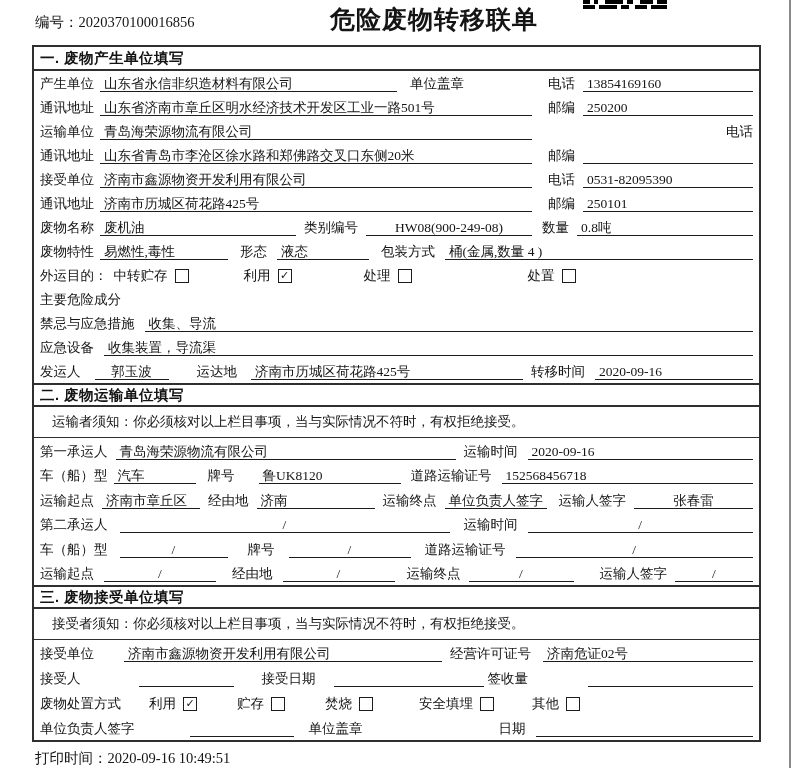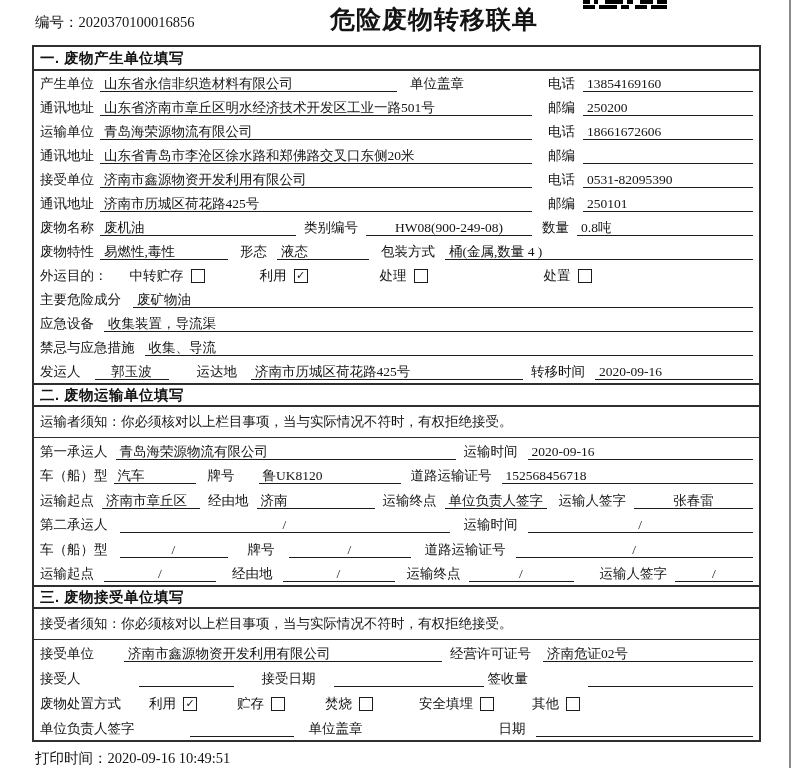--- a/index.html
+++ b/index.html
@@ -29,21 +29,21 @@
     border:2px solid #2f2f2f; background:#fff; box-sizing:border-box;
   }
   .sec-title {
     height:24px; display:flex; align-items:center; padding-left:6px;
     font-weight:bold; font-size:14.5px; letter-spacing:0.5px;
     font-family:"Liberation Sans","DejaVu Sans",sans-serif;
     border-bottom:2px solid #2f2f2f; box-sizing:border-box;
   }
   .sec-title.mid { border-top:2px solid #2f2f2f; }
   .notice {
-    height:31px; display:flex; align-items:center; padding-left:6px;
+    height:31px; display:flex; align-items:center; padding-left:18px;
     font-size:13.5px; border-bottom:1.5px solid #2f2f2f; box-sizing:border-box;text-align:right;
   }
   .row {
     display:flex; align-items:flex-end; height:24px; padding:0 6px 3px 6px;
     font-size:13.5px; line-height:17px; box-sizing:border-box; white-space:nowrap;
   }
   .sec2 .row { height:24.5px; }
   .sec3 .row { height:25px; }
   .lbl { flex:0 0 auto; }
   .u {
@@ -92,21 +92,20 @@
         <span class="lbl">通讯地址</span>
         <span class="u" style="width:432px;margin-left:6px;">山东省济南市章丘区明水经济技术开发区工业一路501号</span>
         <span class="lbl" style="margin-left:auto;">邮编</span>
         <span class="u" style="width:170px;margin-left:8px;">250200</span>
       </div>
 
       <div class="row">
         <span class="lbl">运输单位</span>
         <span class="u" style="width:432px;margin-left:6px;">青岛海荣源物流有限公司</span>
         <span class="lbl" style="margin-left:auto;">电话</span>
-        <span class="u" style="width:170px;margin-left:8px;">18661672606</span>
       </div>
 
       <div class="row">
         <span class="lbl">通讯地址</span>
         <span class="u" style="width:432px;margin-left:6px;">山东省青岛市李沧区徐水路和郑佛路交叉口东侧20米</span>
         <span class="lbl" style="margin-left:auto;">邮编</span>
         <span class="u" style="width:170px;margin-left:8px;"></span>
       </div>
 
       <div class="row">
@@ -136,43 +135,42 @@
         <span class="lbl">废物特性</span>
         <span class="u" style="width:128px;margin-left:6px;">易燃性,毒性</span>
         <span class="lbl" style="margin-left:12px;">形态</span>
         <span class="u" style="width:92px;margin-left:10px;">液态</span>
         <span class="lbl" style="margin-left:12px;">包装方式</span>
         <span class="u f" style="margin-left:10px;margin-top:30px;">桶(金属,数量 4 )</span>
       </div>
 
       <div class="row">
         <span class="lbl">外运目的：</span>
-        <span class="lbl" style="margin-left:22px;">中转贮存</span>
+        <span class="lbl" style="margin-left:6px;">中转贮存</span>
         <span class="cb"></span>
         <span class="lbl" style="margin-left:55px;">利用</span>
         <span class="cb">✓</span>
         <span class="lbl" style="margin-left:72px;">处理</span>
         <span class="cb"></span>
         <span class="lbl" style="margin-left:116px;">处置</span>
         <span class="cb"></span>
       </div>
 
       <div class="row">
         <span class="lbl">主要危险成分</span>
-        <span class="u f" style="margin-left:12px;">废矿物油</span>
+      </div>
+
+      <div class="row">
+        <span class="lbl">禁忌与应急措施</span>
+        <span class="u f" style="margin-left:10px;">收集、导流</span>
       </div>
 
       <div class="row">
         <span class="lbl">应急设备</span>
         <span class="u f" style="margin-left:10px;">收集装置，导流渠</span>
-      </div>
-
-      <div class="row">
-        <span class="lbl">禁忌与应急措施</span>
-        <span class="u f" style="margin-left:10px;">收集、导流</span>
       </div>
 
       <div class="row">
         <span class="lbl">发运人</span>
         <span class="u c" style="width:74px;margin-left:14px;">郭玉波</span>
         <span class="lbl" style="margin-left:28px;">运达地</span>
         <span class="u" style="width:272px;margin-left:14px;">济南市历城区荷花路425号</span>
         <span class="lbl" style="margin-left:8px;">转移时间</span>
         <span class="u f" style="margin-left:10px;">2020-09-16</span>
       </div>

